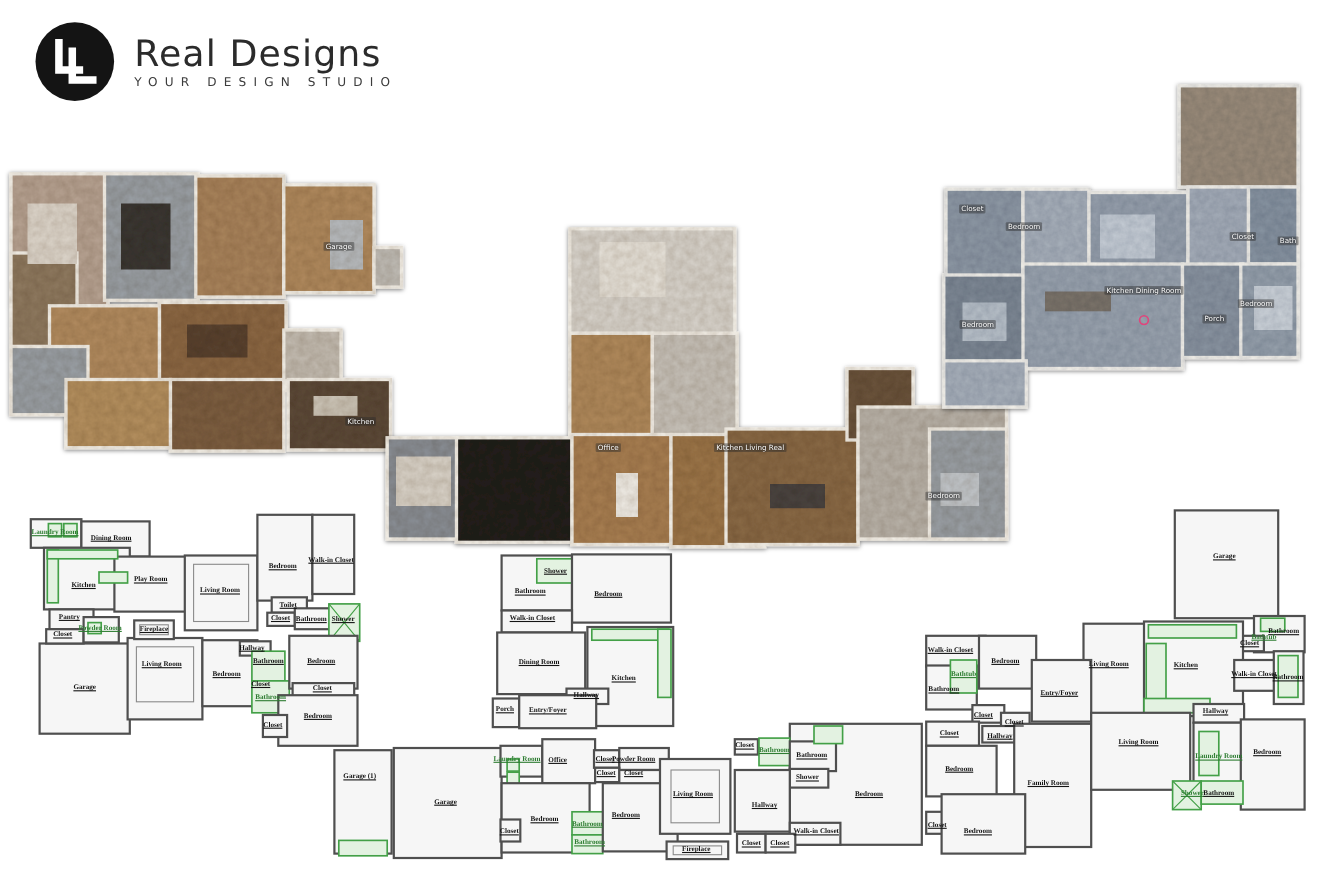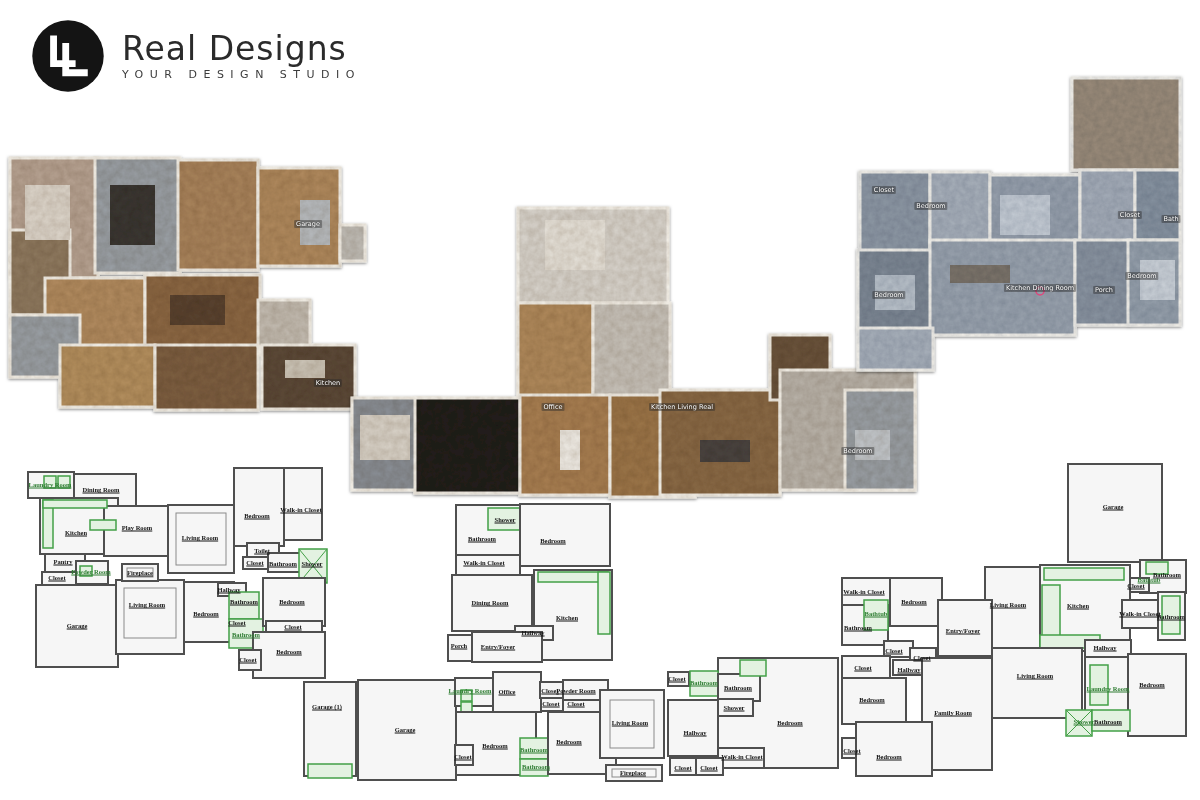--- a/index.html
+++ b/index.html
@@ -138,21 +138,21 @@
           <rect x="950" y="265" width="60" height="18" fill="#7c746a"></rect>
           <rect x="1140" y="260" width="35" height="40" fill="#ccd2d8"></rect>
         </g>
         <circle cx="1040" cy="291" r="4" fill="none" stroke="#e0457b" stroke-width="1.5"></circle>
       </g>
     </svg>
   <span class="lbl" style="left: 884px; top: 190px;">Closet</span>
       <span class="lbl" style="left: 931px; top: 206px;">Bedroom</span>
       <span class="lbl" style="left: 1130px; top: 215px;">Closet</span>
       <span class="lbl" style="left: 1171px; top: 219px;">Bath</span>
-      <span class="lbl" style="left: 1040px; top: 288px;">Kitchen Dining Room</span>
+      <span class="lbl" style="left: 1040px; top: 264px;">Kitchen Dining Room</span>
       <span class="lbl" style="left: 1104px; top: 290px;">Porch</span>
       <span class="lbl" style="left: 1142px; top: 276px;">Bedroom</span>
       <span class="lbl" style="left: 889px; top: 295px;">Bedroom</span>
     </div>
 
   <div class="plan schematic">
     <svg width="1200" height="800" viewBox="0 0 1200 800">
       <g>
         <rect class="rm" x="36" y="585" width="82" height="82"></rect>
         <rect class="rm" x="28" y="472" width="46" height="26"></rect>

